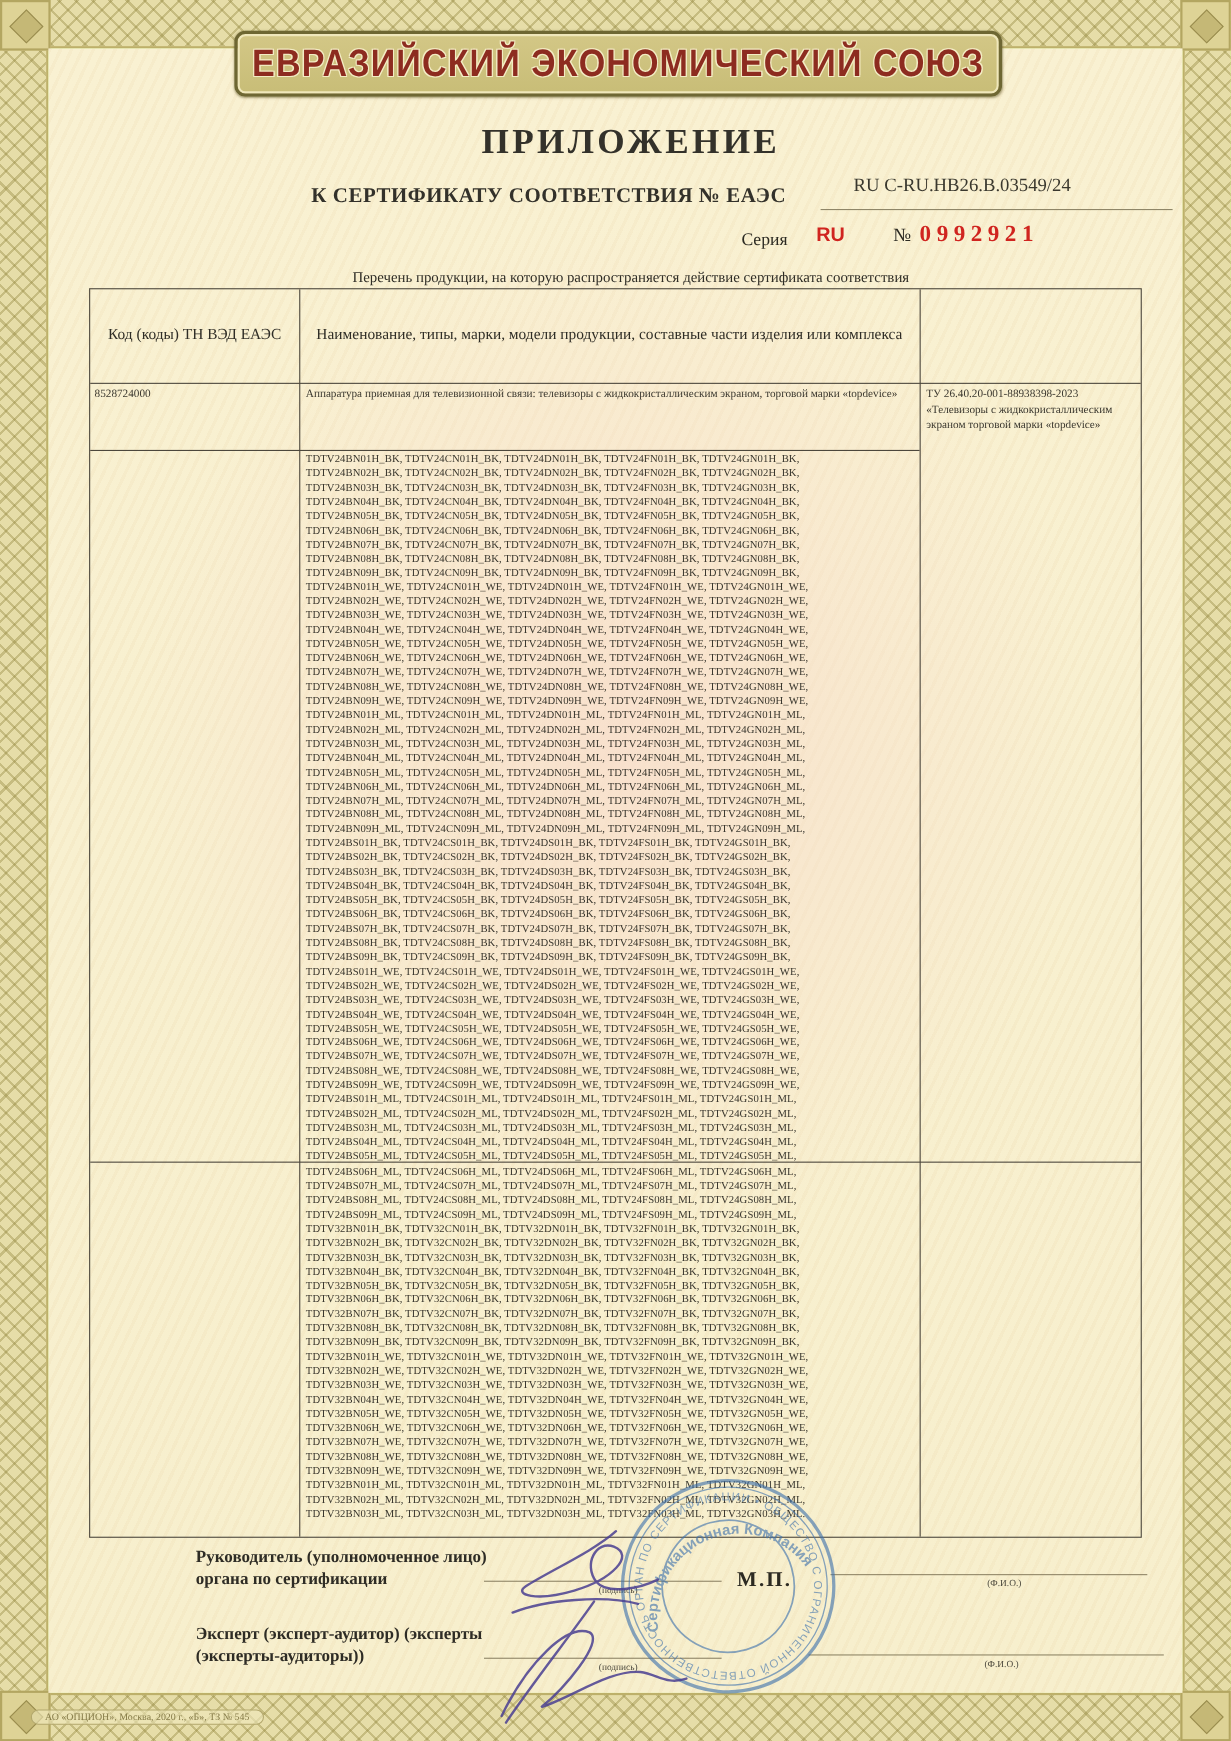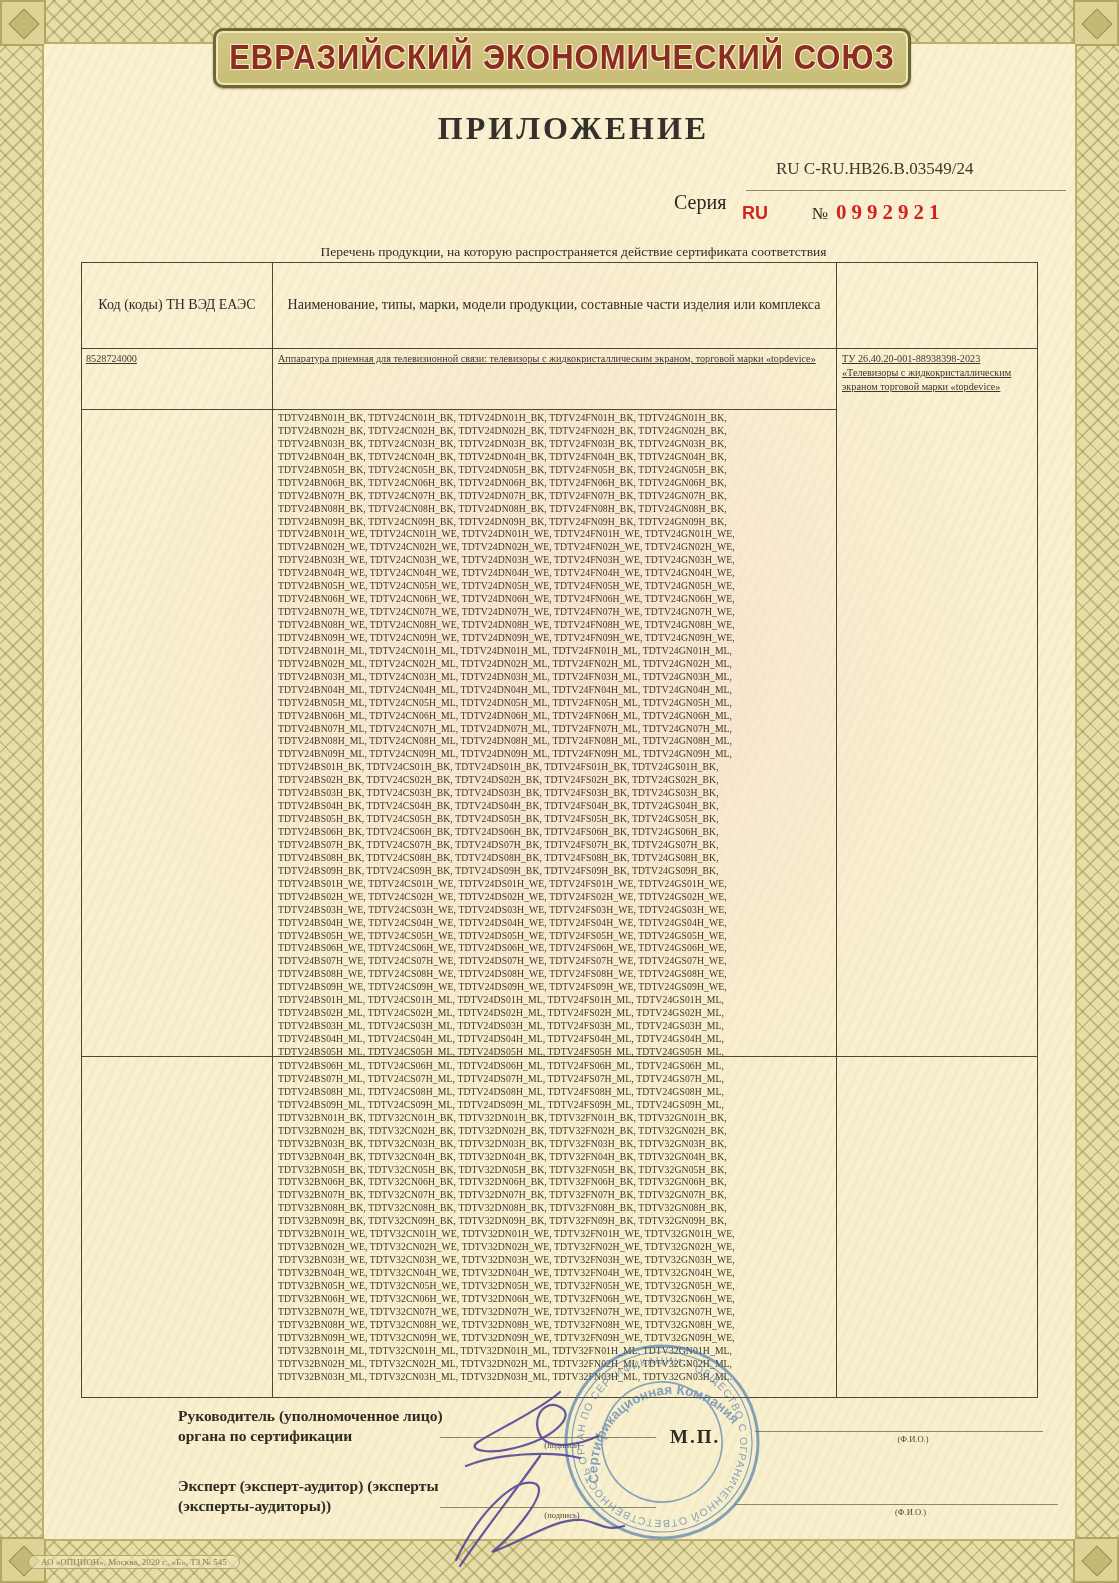--- a/index.html
+++ b/index.html
@@ -36,32 +36,32 @@
   .banner span{
     font-family:"Liberation Sans", sans-serif;font-weight:bold;font-size:31px;letter-spacing:1px;
     color:#8d2c20;transform:scaleY(1.12);white-space:nowrap;
     text-shadow:-1px -1px 0 #f3ecc4, 1px -1px 0 #f3ecc4, -1px 1px 0 #f3ecc4, 1px 1px 0 #f3ecc4;}
   
   .abs{position:absolute;z-index:6;padding-left:28px;}
   .title{left:0;right:0;top:110px;text-align:center;font-size:32px;font-weight:bold;letter-spacing:3px;color:#33312a;}
   .subtitle{left:255px;top:168px;font-size:19px;font-weight:bold;letter-spacing:.5px;color:#33312a;}
   .certnum{left:748px;top:159px;width:295px;font-size:17px;color:#3a382e;white-space:nowrap;}
   .certline{left:746px;top:190px;width:292px;border-bottom:1.5px solid #8f8668;height:0;}
-  .seria-label{left:646px;top:191px;font-size:20px;text-align:right;}
+  .seria-label{left:646px;top:210px;font-size:16px;text-align:right;}
   .seria-ru{left:714px;top:203px;font-size:18px;font-weight:bold;color:#d0241f;font-family:"Liberation Sans",sans-serif;}
   .num-sign{left:784px;top:204px;font-size:17px;}
   .num-value{left:808px;top:200px;font-size:21px;font-weight:bold;letter-spacing:5px;color:#d0241f;}
   .intro{left:0;right:0;top:244px;text-align:center;font-size:13.5px;color:#2f2d26;font-family:Liberation Serif, serif;}
   
   .tframe{position:absolute;left:81px;top:262px;width:957px;height:1136px;z-index:6;border:1.4px solid #4c473c;box-sizing:border-box;}
   .vline{position:absolute;top:0;bottom:0;width:0;border-left:1.3px solid #4c473c;}
   .hline{position:absolute;height:0;border-top:1.3px solid #4c473c;}
   .cell{position:absolute;box-sizing:border-box;}
   .th{display:flex;align-items:center;justify-content:center;text-align:center;font-size:14px;line-height:1.45;padding:4px 10px;color:#2f2d26;}
-  .small{font-size:10.2px;line-height:1.35;color:#3b382f;text-decoration:underline;}
+  .small{font-size:10.2px;line-height:1.35;color:#3b382f;}
   .models{font-size:9.7px;line-height:12.93px;letter-spacing:.1px;white-space:pre-line;color:#3a372e;}
   
   .siglabel{font-size:15.5px;font-weight:bold;line-height:1.32;color:#2e2c25;}
   .sigline{position:absolute;border-bottom:1.2px solid #8f8668;height:0;}
   .subcap{position:absolute;font-size:8.5px;color:#4a473c;text-align:center;}
   .name{position:absolute;font-size:15px;color:#2e2c25;white-space:nowrap;}
   .mp{font-size:19px;font-weight:bold;letter-spacing:2px;}
   .footer{left:0;right:16px;bottom:14px;text-align:left;z-index:7;}
   .footer span{display:inline-block;font-size:9px;color:#867c49;border:1px solid #b2a76c;border-radius:8px;padding:1px 12px;background:rgba(240,233,190,.6);}
   .stamp{position:absolute;z-index:8;opacity:.62;}
@@ -80,20 +80,21 @@
   <div class="corner" style="right:0;top:0"></div>
   <div class="corner" style="left:0;bottom:0"></div>
   <div class="corner" style="right:0;bottom:0"></div>
   <div class="paper"></div>
 
   <div class="banner">
     <span>ЕВРАЗИЙСКИЙ ЭКОНОМИЧЕСКИЙ СОЮЗ</span>
   </div>
 
   <div class="abs title">ПРИЛОЖЕНИЕ</div>
+  <div class="abs subtitle">К СЕРТИФИКАТУ СООТВЕТСТВИЯ № ЕАЭС</div>
   <div class="abs certnum">RU C-RU.HB26.B.03549/24</div>
   <div class="abs certline"></div>
   <div class="abs seria-label">Серия</div>
   <div class="abs seria-ru">RU</div>
   <div class="abs num-sign">№</div>
   <div class="abs num-value">0992921</div>
   <div class="abs intro">Перечень продукции, на которую распространяется действие сертификата соответствия</div>
 
   <div class="tframe">
     <div class="vline" style="left:190px"></div>

